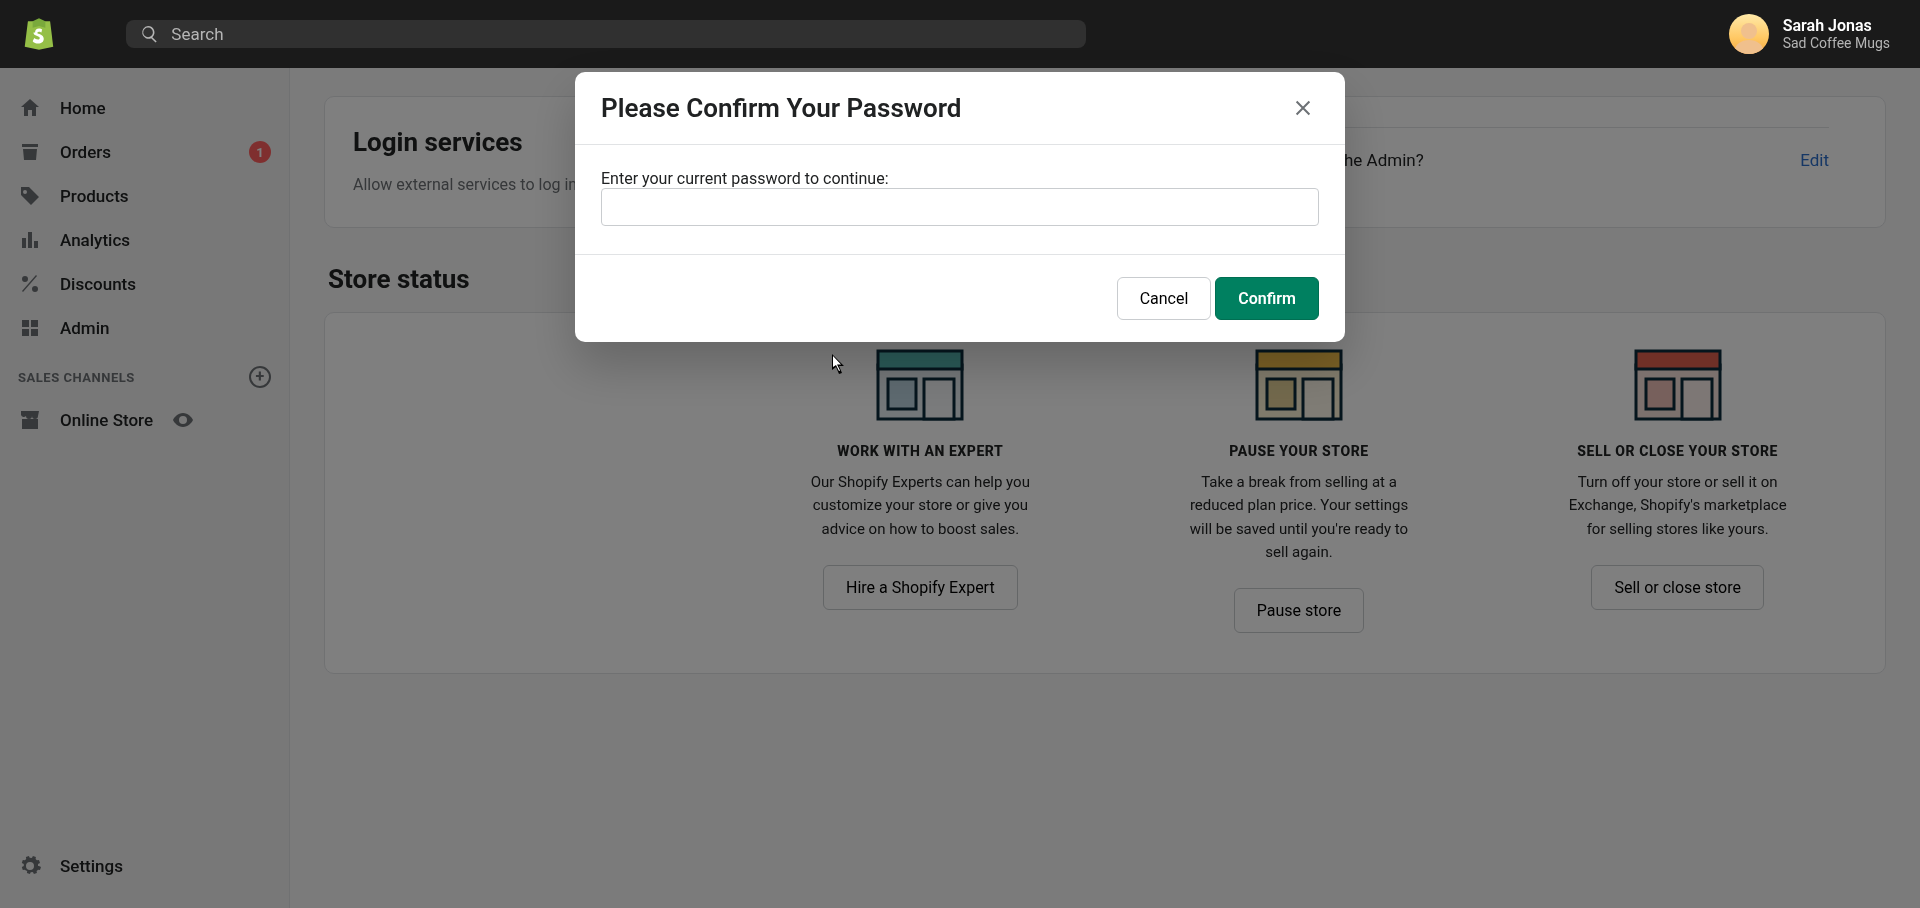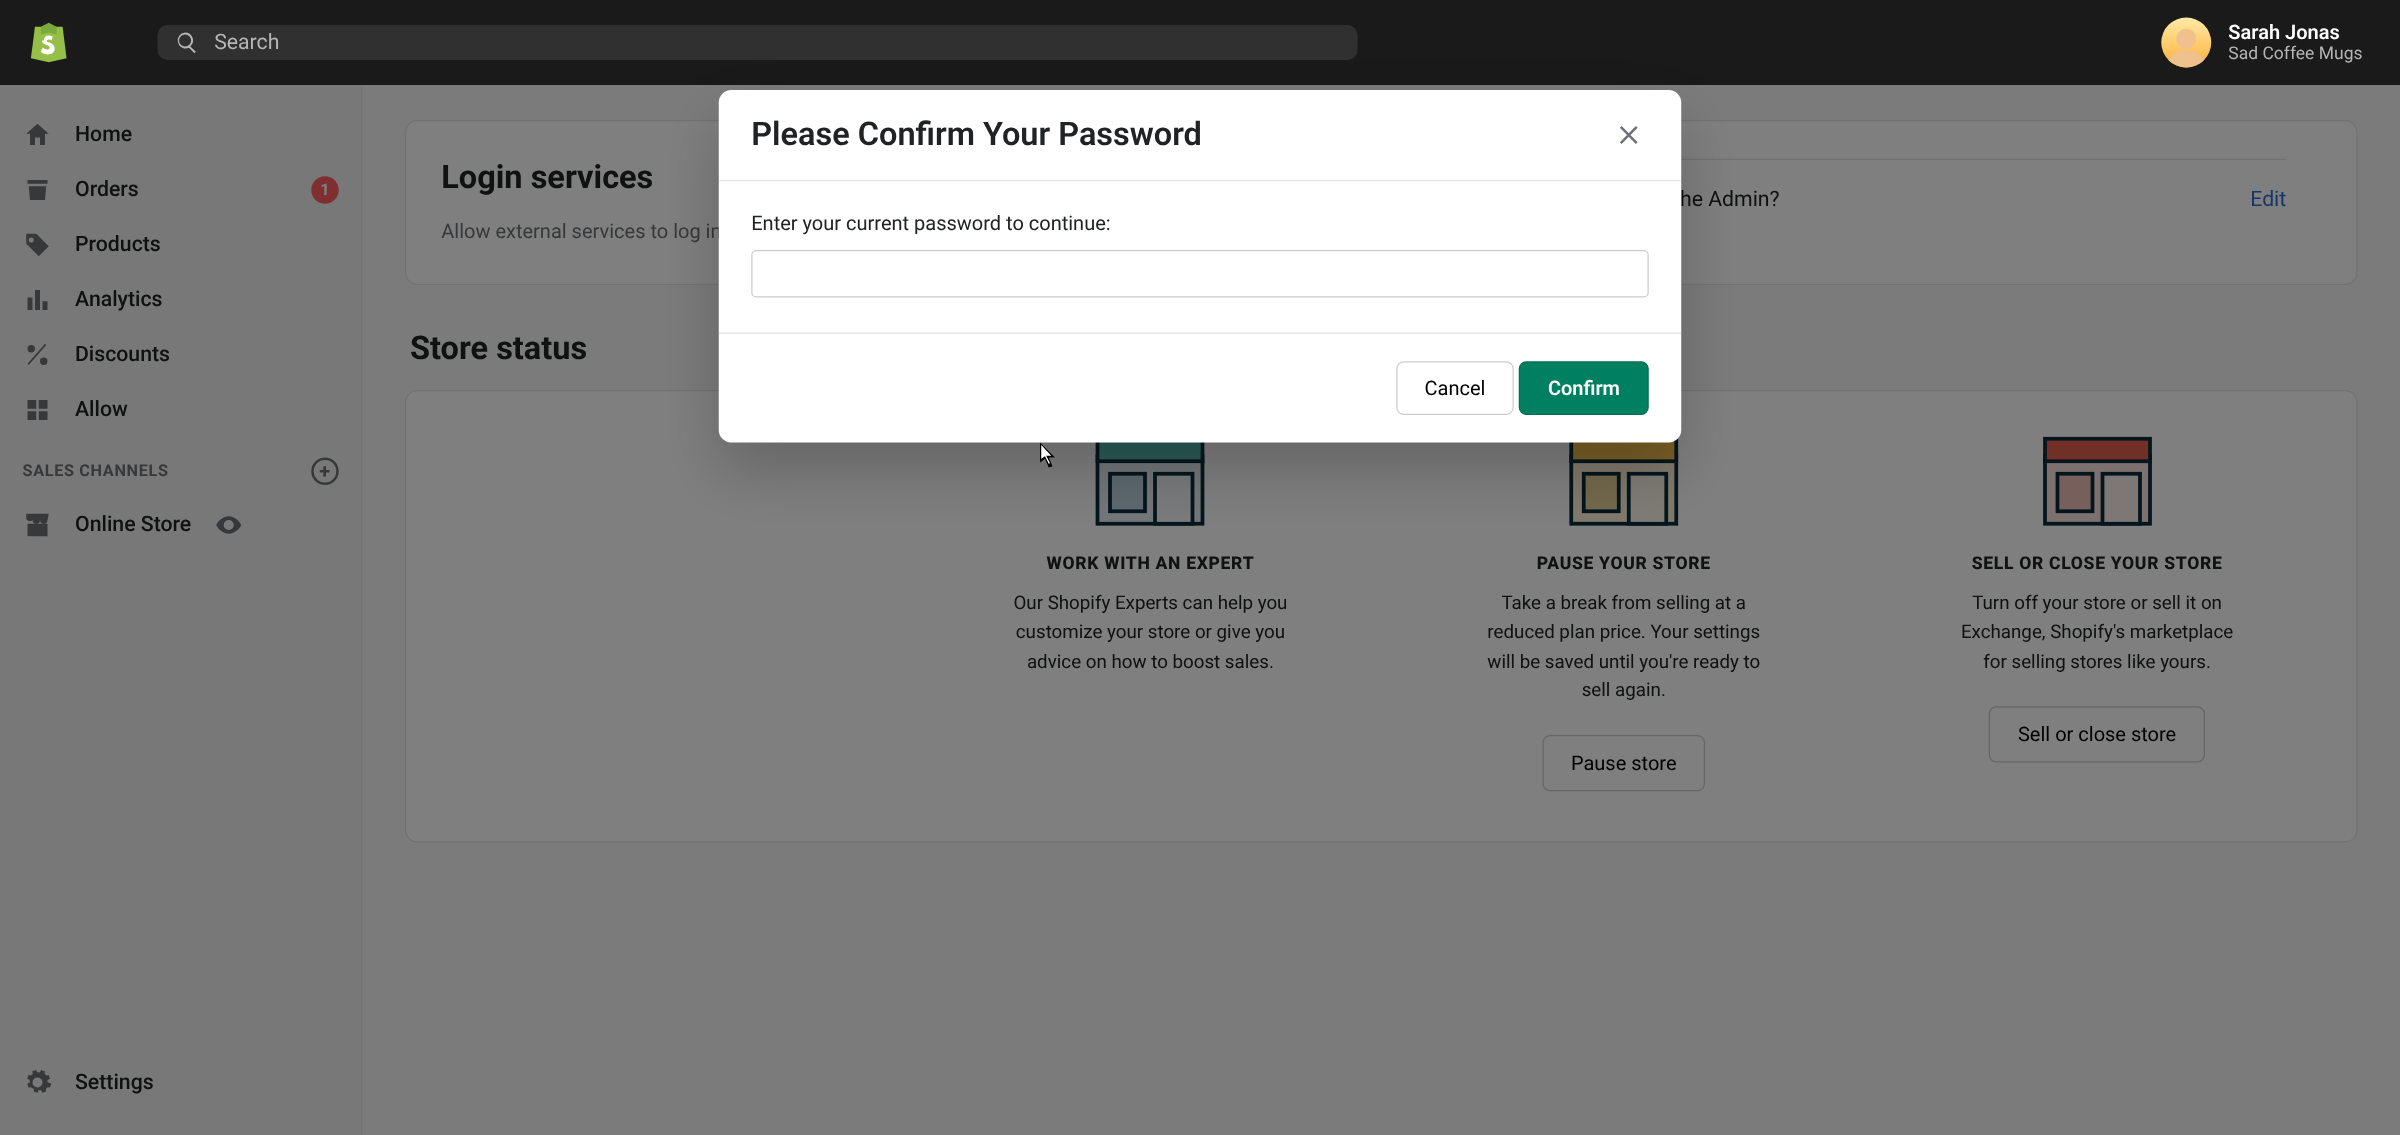--- a/index.html
+++ b/index.html
@@ -257,21 +257,21 @@
     width:32px;height:32px;display:flex;align-items:center;justify-content:center;cursor:pointer;
     color: var(--text-mid);
   }
   .modal-close svg { width:22px; height:22px; stroke: var(--text-mid); stroke-width: 2.2; }
 
   .modal-body {
     border-top:1px solid var(--border-light);
     border-bottom:1px solid var(--border-light);
     padding: 24px 26px 28px;
   }
-  .modal-body label { display:block; font-size:16px; margin-bottom: 12px; color: var(--text-dark); }
+  .modal-body label { display:block; font-size:16px; margin-bottom: 0; color: var(--text-dark); }
   .modal-body input {
     width:100%;
     height: 38px;
     border:1px solid var(--border);
     border-radius:4px;
     padding: 0 10px;
     font-size:15px;
     outline:none;
   }
   .modal-ft {
@@ -370,21 +370,21 @@
       <div class="nav-item">
         <svg viewBox="0 0 24 24">
             <path d="M7 4a3 3 0 100 6 3 3 0 000-6zm10 10a3 3 0 100 6 3 3 0 000-6zM19 4L5 20l-1-1L18 3z"></path>
           </svg>
         <span>Discounts</span>
       </div>
       <div class="nav-item">
         <svg viewBox="0 0 24 24">
             <path d="M4 4h7v7H4zm9 0h7v7h-7zM4 13h7v7H4zm9 0h7v7h-7z"></path>
           </svg>
-        <span>Allow</span>
+        <span>Admin</span>
       </div>
 
       <div class="side-section-hdr">
         <span>SALES CHANNELS</span>
         <span class="plus">+</span>
       </div>
 
       <div class="nav-item eye-slot">
         <span class="left">
           <svg viewBox="0 0 24 24">
@@ -433,20 +433,21 @@
 
         <div class="status-col">
           <svg class="store-illus" viewBox="0 0 100 80">
             <rect x="8" y="20" width="84" height="54" fill="#e7eef2" stroke="#0b2b3b" stroke-width="3"></rect>
             <rect x="8" y="6" width="84" height="18" fill="#56b6b0" stroke="#0b2b3b" stroke-width="3"></rect>
             <rect x="18" y="34" width="28" height="30" fill="#bcd4e0" stroke="#0b2b3b" stroke-width="3"></rect>
             <rect x="54" y="34" width="30" height="40" fill="#f5f7f8" stroke="#0b2b3b" stroke-width="3"></rect>
           </svg>
           <h4>WORK WITH AN EXPERT</h4>
           <p>Our Shopify Experts can help you customize your store or give you advice on how to boost sales.</p>
+          <button>Hire a Shopify Expert</button>
         </div>
 
         <div class="status-col">
           <svg class="store-illus" viewBox="0 0 100 80">
             <rect x="8" y="20" width="84" height="54" fill="#fff4d6" stroke="#0b2b3b" stroke-width="3"></rect>
             <rect x="8" y="6" width="84" height="18" fill="#f3c04b" stroke="#0b2b3b" stroke-width="3"></rect>
             <rect x="18" y="34" width="28" height="30" fill="#e7d39a" stroke="#0b2b3b" stroke-width="3"></rect>
             <rect x="54" y="34" width="30" height="40" fill="#fff9ea" stroke="#0b2b3b" stroke-width="3"></rect>
           </svg>
           <h4>PAUSE YOUR STORE</h4>

